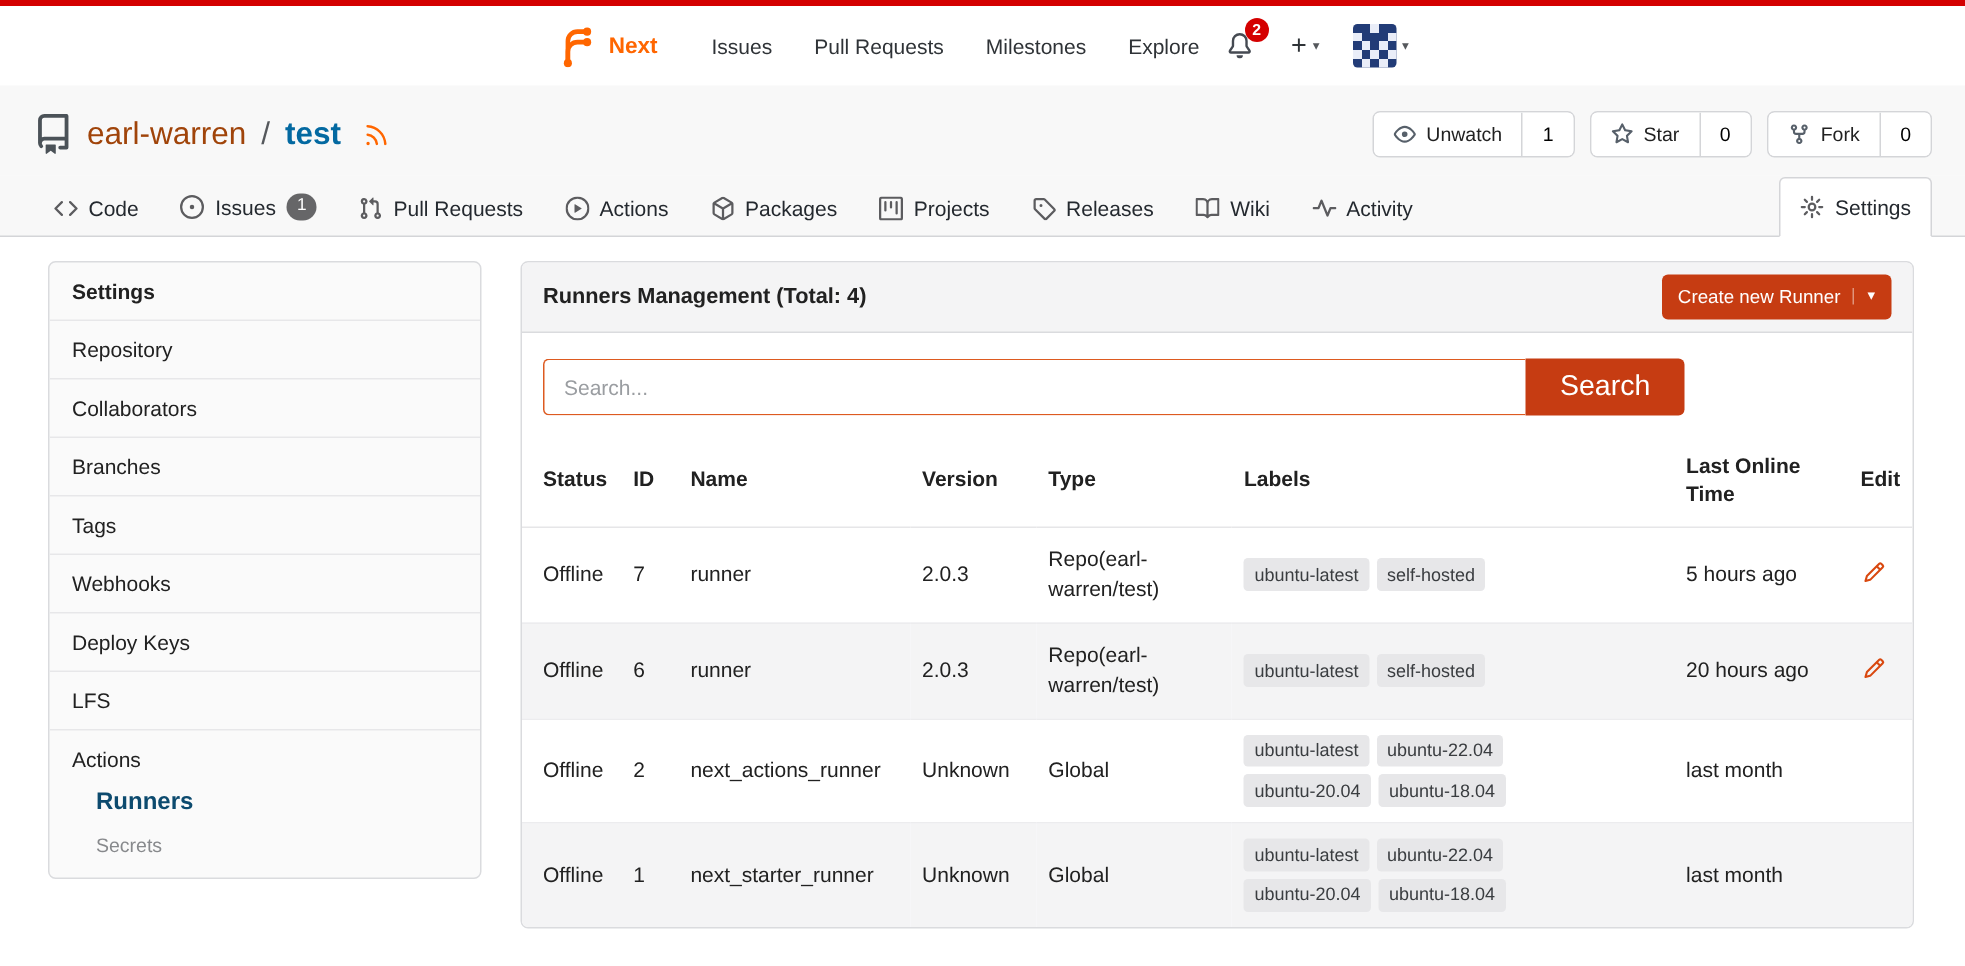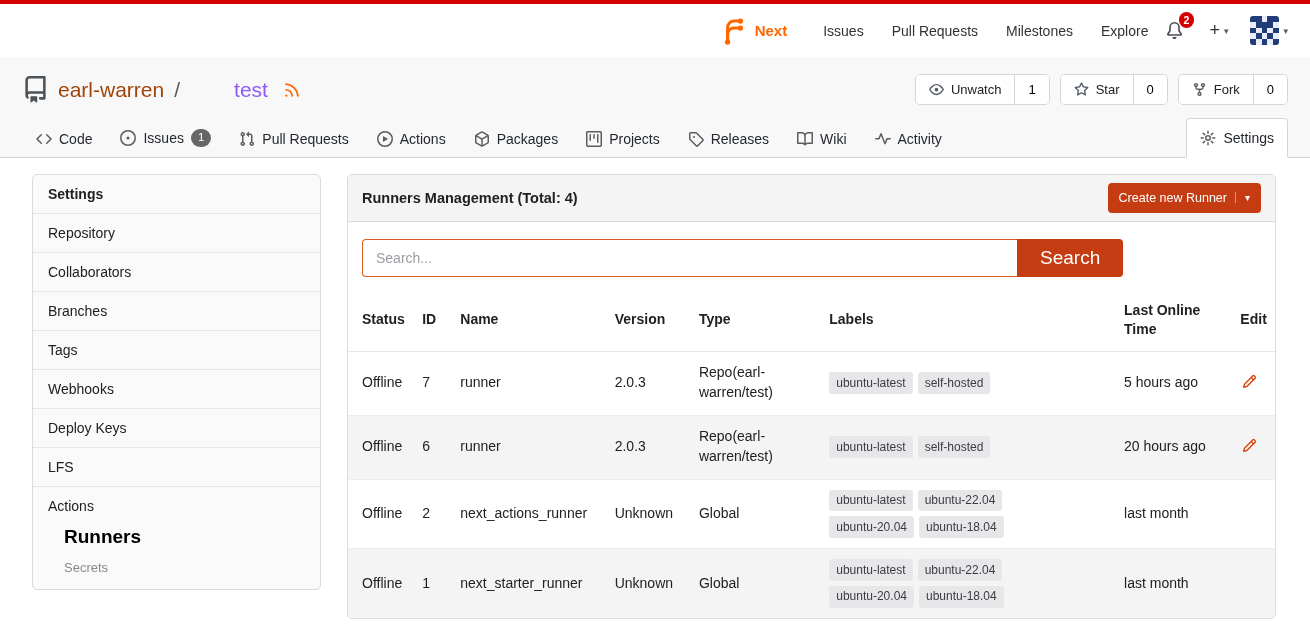--- a/index.html
+++ b/index.html
@@ -8,21 +8,21 @@
     font-family: "Liberation Sans", "DejaVu Sans", sans-serif;
     font-size: 14px; color: #212121; background: #fff; overflow: hidden;
   }
   a { text-decoration: none; color: inherit; cursor: pointer; }
   button { font-family: inherit; cursor: pointer; }
   svg { display: block; }
 
   
   .navbar {
     height: 57px; border-top: 4px solid #d40000; background: #fff;
-    display: flex; align-items: center; justify-content: flex-end;
+    display: flex; align-items: center; justify-content: center;
     padding: 0 22px;
   }
   .nav-left { display: flex; align-items: center; }
   .brand { display: flex; align-items: center; gap: 7px; margin-right: 22px; }
   .brand-text { color: #ff6600; font-weight: bold; font-size: 15px; }
   .nav-link { padding: 9px 14px; color: #2f3337; font-size: 14px; }
   .nav-right { display: flex; align-items: center; gap: 22px; }
   .nav-bell { position: relative; padding: 4px; }
   .badge-red {
     position: absolute; top: -6px; right: -7px; background: #d40000; color: #fff;
@@ -33,21 +33,21 @@
   .nav-avatar { display: flex; align-items: center; }
   .nav-avatar svg { border-radius: 3px; }
 
   
   .repo-top { background: #f8f8f8; padding: 17px 22px 12px; }
   .repo-title-row { display: flex; align-items: center; }
   .repo-title { display: flex; align-items: center; gap: 9px; font-size: 21px; }
   .repo-icon { color: #4b5258; }
   .repo-owner { color: #a0440a; }
   .repo-sep { color: #55585c; margin: 0 1px; }
-  .repo-name { color: #8b5cf6; font-weight: 400; margin-left: 44px; }
+  .repo-name { color: #0369a1; font-weight: 700; }
   .rss-icon { margin-left: 6px; color: #ff6600; }
   .repo-actions { margin-left: auto; display: flex; gap: 10px; }
   .btn-group { display: flex; border: 1px solid #d4d5d8; border-radius: 5px; overflow: hidden; background: #fff; }
   .btn-seg {
     display: flex; align-items: flex-end; gap: 7px; padding: 7px 13px;
     font-size: 13px; color: #212121; background: #fff; border: none;
   }
   .btn-seg svg { color: #57606a; }
   .btn-count { border-left: 1px solid #d4d5d8; background: #fff; padding: 7px 13px; font-size: 13px; border-top:none;border-right:none;border-bottom:none; }
 
@@ -76,21 +76,21 @@
   .content { display: flex; gap: 26px; padding: 16px 34px 0 32px; background: #fff; }
 
   .side-menu {
     width: 289px; flex: none; border: 1px solid #dadbde; border-radius: 5px;
     overflow: hidden; background: #fafafa; align-self: flex-start;
   }
   .menu-item { display: block; padding: 11px 15px; border-bottom: 1px solid #e7e7e9; color: #212121; font-size: 14px; }
   .menu-header { font-weight: 700; }
   .menu-group { padding-bottom: 8px; }
   .menu-group-label { display: block; padding: 11px 15px 6px; }
-  .menu-sub { display: block; padding: 6px 15px 6px 31px; font-size: 19px; color: #000000; }
+  .menu-sub { display: block; padding: 6px 15px 6px 31px; font-size: 16px; color: #0c4a6e; }
   .menu-sub.active { font-weight: 700; }
   .menu-sub.muted { color: #87898c; font-size: 13px; }
 
   .panel {
     flex: 1; border: 1px solid #dadbde; border-radius: 5px; overflow: hidden;
     background: #fff; align-self: flex-start;
   }
   .panel-header {
     display: flex; align-items: center; justify-content: space-between;
     background: #f4f4f5; border-bottom: 1px solid #dadbde; padding: 8px 14px; min-height: 46px;

